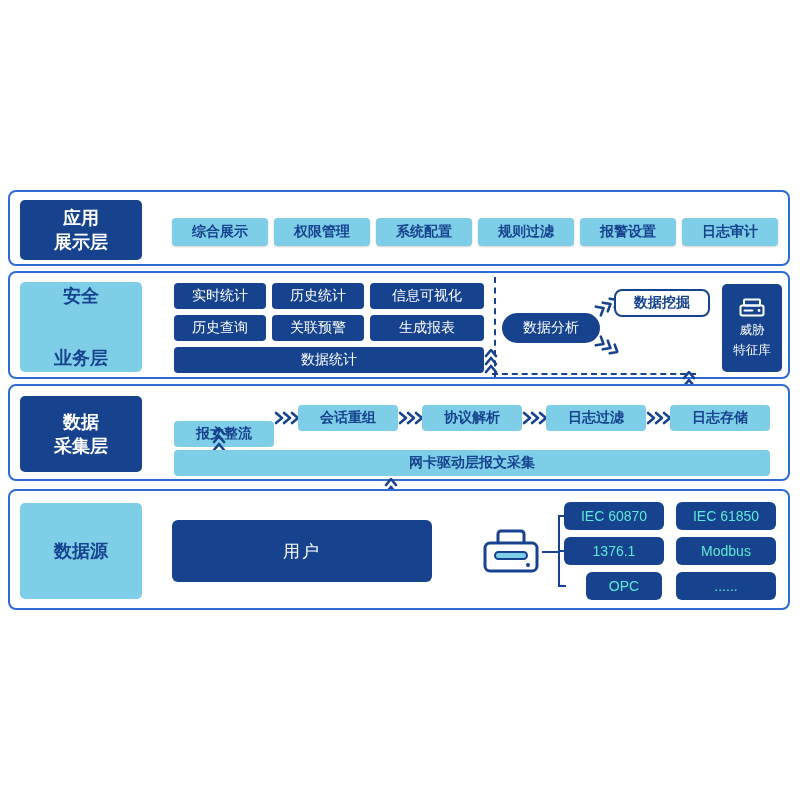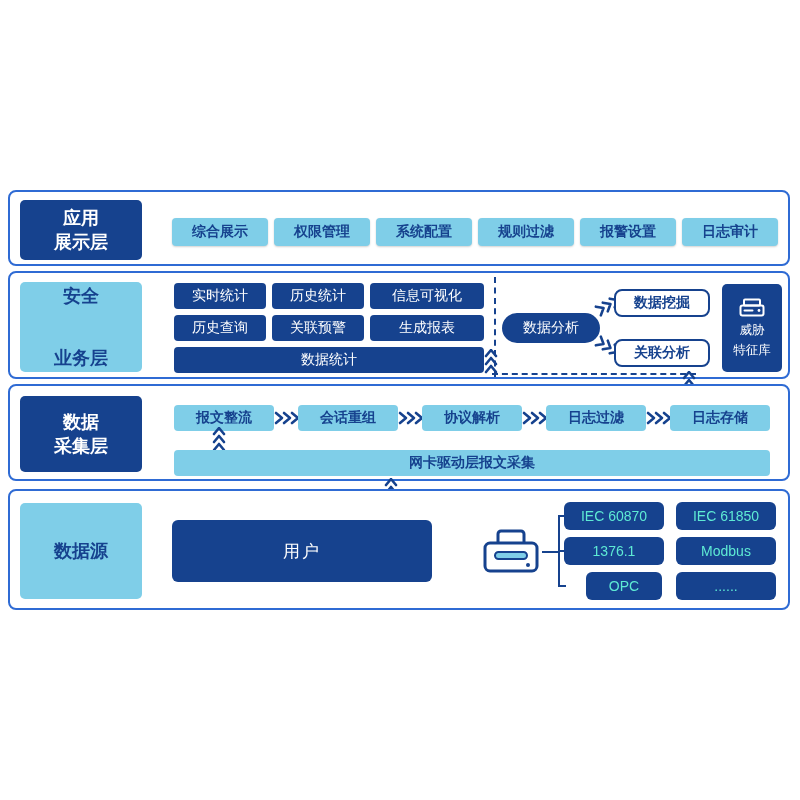--- a/index.html
+++ b/index.html
@@ -80,21 +80,20 @@
           <path d="M11 2 L17 7 L11 12"></path>
           <path d="M19 2 L25 7 L19 12"></path>
         </svg></span>
     <span class="abs chev rot-downleft" style="left:584px;top:66px;"><svg width="26" height="14" viewBox="0 0 26 14" fill="none" stroke="currentColor" stroke-width="2.6" stroke-linecap="round" stroke-linejoin="round">
           <path d="M3 2 L9 7 L3 12"></path>
           <path d="M11 2 L17 7 L11 12"></path>
           <path d="M19 2 L25 7 L19 12"></path>
         </svg></span>
 
     <div class="abs flexc outline-box" style="left:604px;top:16px;width:96px;height:28px;">数据挖掘</div>
-    <div class="abs flexc outline-box" style="left:604px;top:66px;width:96px;height:28px;">关联分析</div>
 
     <div class="abs flexc threat" style="left:712px;top:11px;width:60px;height:88px;">
       <span style="line-height:0;">
         <svg width="28" height="22" viewBox="0 0 28 22" fill="none" stroke="#ffffff" stroke-width="2" stroke-linecap="round" stroke-linejoin="round">
           <rect x="6" y="2.5" width="16" height="6" rx="1"></rect>
           <rect x="2.5" y="8.5" width="23" height="10" rx="2"></rect>
           <path d="M6.5 13.5 h8"></path>
           <circle cx="21" cy="13.5" r="1.4" fill="#ffffff" stroke="none"></circle>
         </svg>
       </span>
@@ -114,21 +113,21 @@
           <path d="M19 2 L25 7 L19 12"></path>
         </svg></span>
   </section>
 
   <section class="layer" style="left:8px;top:384px;width:782px;height:97px;">
     <div class="abs flexc navy-label" style="left:10px;top:10px;width:122px;height:76px;">
       <div>数据</div>
       <div>采集层</div>
     </div>
 
-    <div class="abs flexc bar-light" style="left:164px;top:19px;width:100px;height:26px;">报文整流</div>
+    <div class="abs flexc bar-light" style="left:164px;top:35px;width:100px;height:26px;">报文整流</div>
     <span class="abs chev" style="left:263px;top:25px;"><svg width="26" height="14" viewBox="0 0 26 14" fill="none" stroke="currentColor" stroke-width="2.6" stroke-linecap="round" stroke-linejoin="round">
           <path d="M3 2 L9 7 L3 12"></path>
           <path d="M11 2 L17 7 L11 12"></path>
           <path d="M19 2 L25 7 L19 12"></path>
         </svg></span>
     <div class="abs flexc bar-light" style="left:288px;top:19px;width:100px;height:26px;">会话重组</div>
     <span class="abs chev" style="left:387px;top:25px;"><svg width="26" height="14" viewBox="0 0 26 14" fill="none" stroke="currentColor" stroke-width="2.6" stroke-linecap="round" stroke-linejoin="round">
           <path d="M3 2 L9 7 L3 12"></path>
           <path d="M11 2 L17 7 L11 12"></path>
           <path d="M19 2 L25 7 L19 12"></path>

